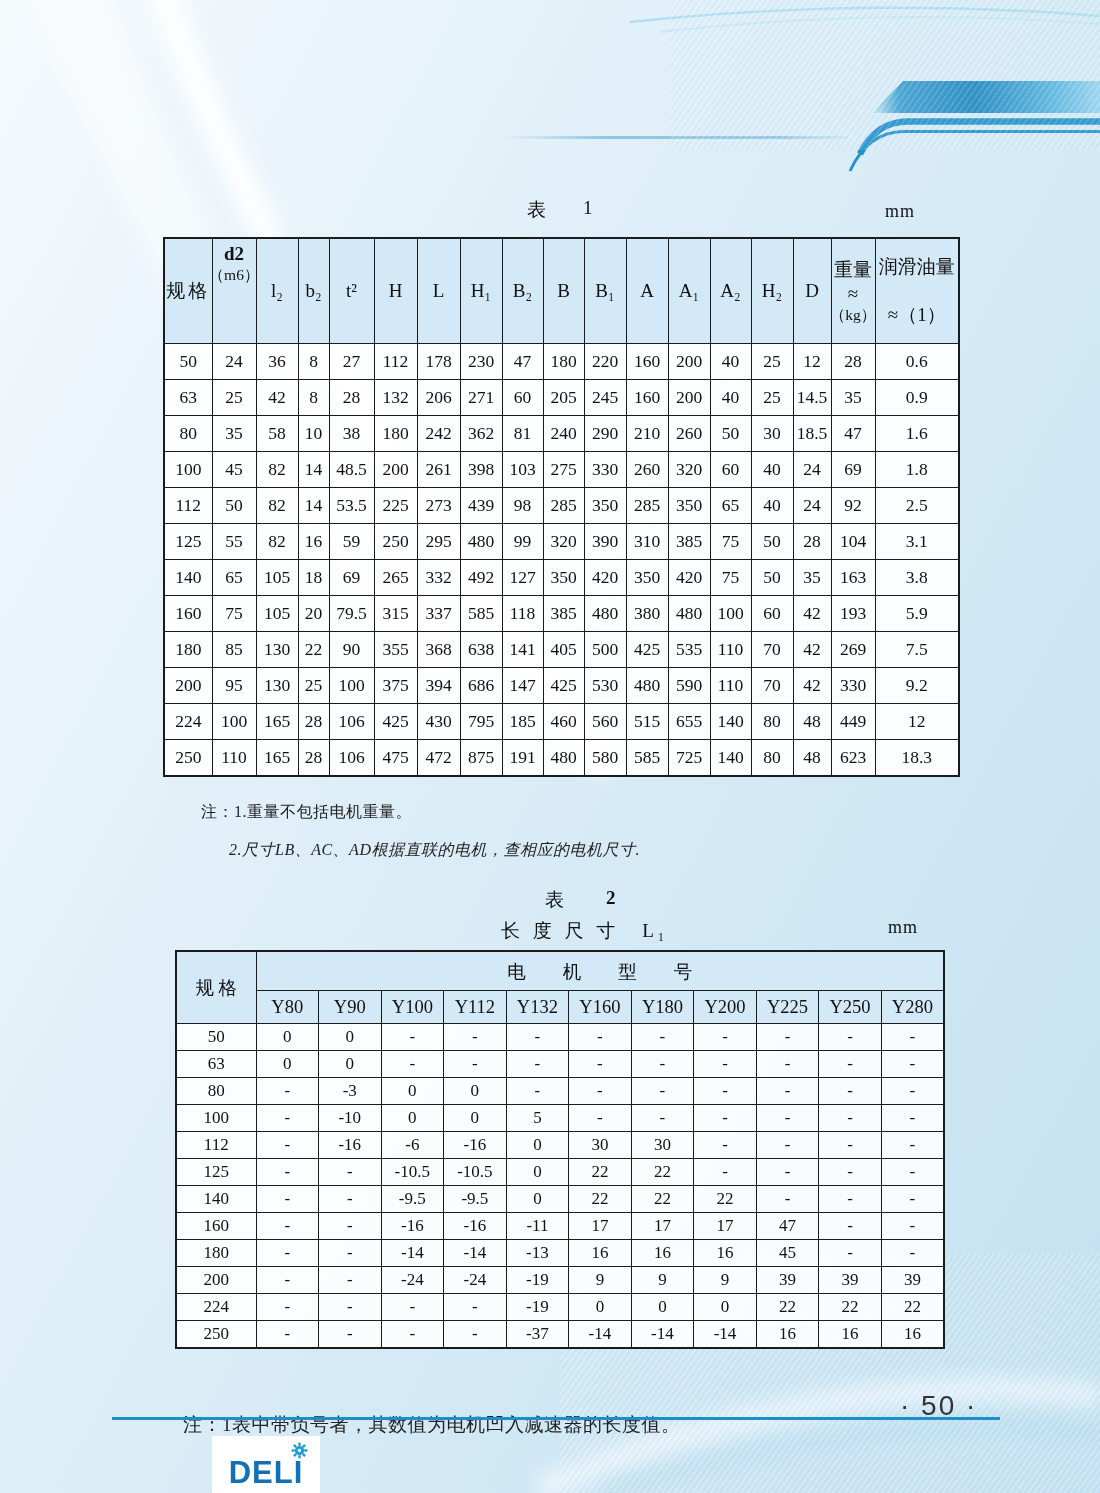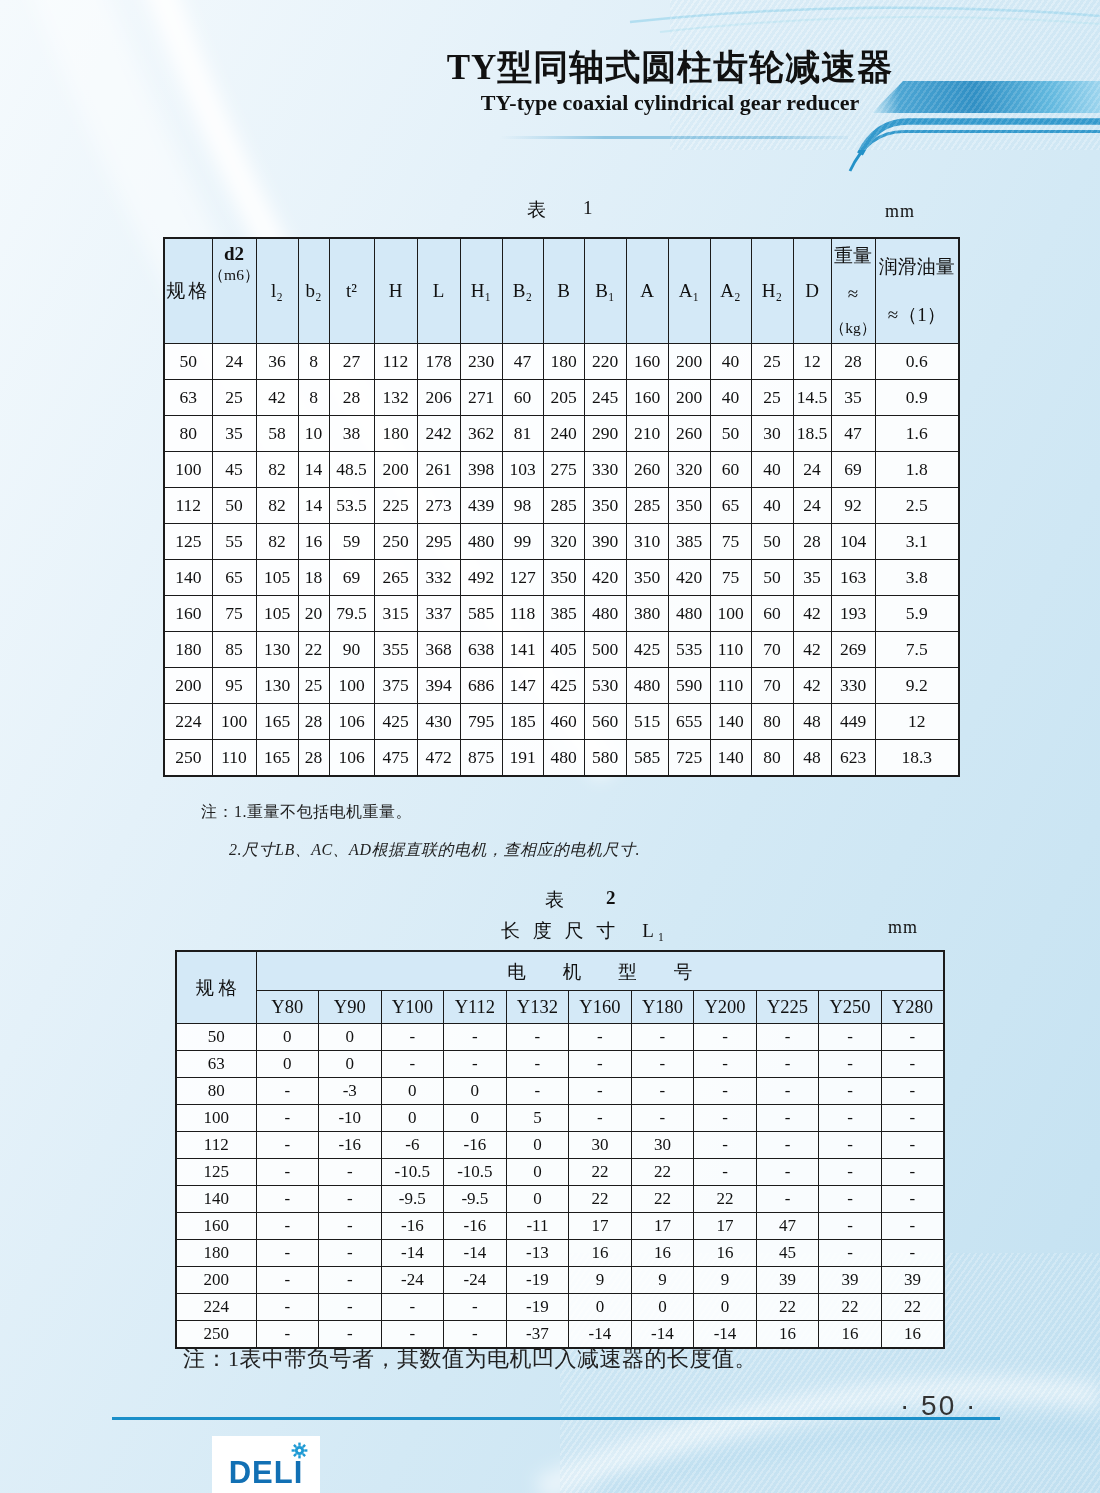--- a/index.html
+++ b/index.html
@@ -25,21 +25,21 @@
   .unit{font-size:18px;letter-spacing:1px;}
   .subtitle{font-size:19px;letter-spacing:4px;}
 
   
   table{border-collapse:collapse;table-layout:fixed;}
   .t1{position:absolute;left:163px;top:237px;width:795px;border:2px solid #1b1b1b;}
   .t1 th,.t1 td{border:1.5px solid #1b1b1b;text-align:center;vertical-align:middle;padding:0;overflow:hidden;}
   .t1 thead th{height:104px;background:#d4e9f7;font-weight:normal;font-size:19px;}
   .t1 td{height:35px;font-size:17.5px;background:rgba(255,255,255,.9);}
   .hstack{display:flex;flex-direction:column;justify-content:flex-start;align-items:center;height:96px;padding:3px 0;}
-  .hstack3{display:flex;flex-direction:column;justify-content:space-between;align-items:center;height:96px;padding:3px 0;}
+  .hstack3{display:flex;flex-direction:column;justify-content:center;align-items:center;height:96px;padding:3px 0;}
   .hsub{font-size:15.5px;}
   .haround{display:flex;flex-direction:column;justify-content:space-around;align-items:center;height:96px;}
   .spec-head{letter-spacing:3px;}
 
   
   .t2{position:absolute;left:175px;top:950px;width:770px;border:2px solid #1b1b1b;}
   .t2 th,.t2 td{border:1.5px solid #1b1b1b;text-align:center;vertical-align:middle;padding:0;overflow:hidden;}
   .t2 th{background:#d4e9f7;font-weight:normal;font-size:18.5px;}
   .t2 .group-row th{height:38px;}
   .t2 .model-row th{height:32px;}
@@ -96,24 +96,20 @@
       <path d="M872,113 L903,81 L1100,81 L1100,113 Z" fill="url(#bandg)"></path>
       <path d="M860,154 C871,132 886,121.5 908,121.5 L1100,121.5" stroke="#2391c8" stroke-width="6.5" fill="none"></path>
       <path d="M850,171 C862,145 879,131.5 904,131.5 L1100,131.5" stroke="#2391c8" stroke-width="2.8" fill="none"></path>
 
       <rect x="500" y="136" width="348" height="3" fill="url(#ulg)"></rect>
     </svg>
   </div>
   <div class="hatch tr"></div>
   <div class="hatch br"></div>
 
-  <div class="titles">
-    <div class="title-cn">TY型同轴式圆柱齿轮减速器</div>
-    <div class="title-en">TY-type coaxial cylindrical gear reducer</div>
-  </div>
 
   <span class="abs cap" style="left:527px;top:197px;">表</span>
   <span class="abs cap" style="left:583px;top:197px;">1</span>
   <span class="abs unit" style="left:885px;top:201px;">mm</span>
 
   <table class="t1">
     <colgroup>
       <col style="width:48px">
         <col style="width:44px">
         <col style="width:42px">
@@ -622,21 +618,21 @@
           <td>-14</td>
           <td>-14</td>
           <td>-14</td>
           <td>16</td>
           <td>16</td>
           <td>16</td>
         </tr>
       </tbody>
   </table>
 
-  <div class="note" style="left:183px;top:1344px;font-size:22px;">注：1表中带负号者，其数值为电机凹入减速器的长度值。</div>
+  <div class="note" style="left:183px;top:1412px;font-size:19px;">注：1表中带负号者，其数值为电机凹入减速器的长度值。</div>
 
   <div class="footer-line"></div>
   <div class="logo-box">
     <span class="logo-text"><span>DEL</span><span class="logo-i-wrap"><svg class="gear-ico" width="17" height="17" viewBox="0 0 17 17">
             <g fill="#1e9ad4">
               <circle cx="8.5" cy="8.5" r="4.6"></circle>
               <g>
                 <rect x="7.3" y="0.6" width="2.4" height="3.2"></rect>
                 <rect x="7.3" y="0.6" width="2.4" height="3.2" transform="rotate(45 8.5 8.5)"></rect>
                 <rect x="7.3" y="0.6" width="2.4" height="3.2" transform="rotate(90 8.5 8.5)"></rect>

